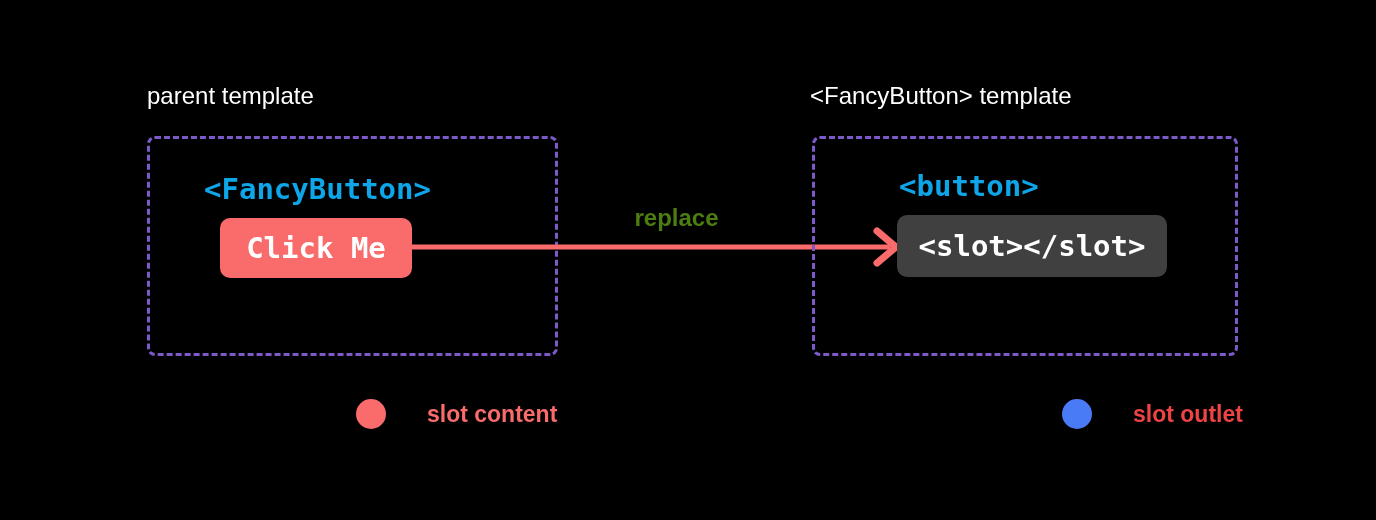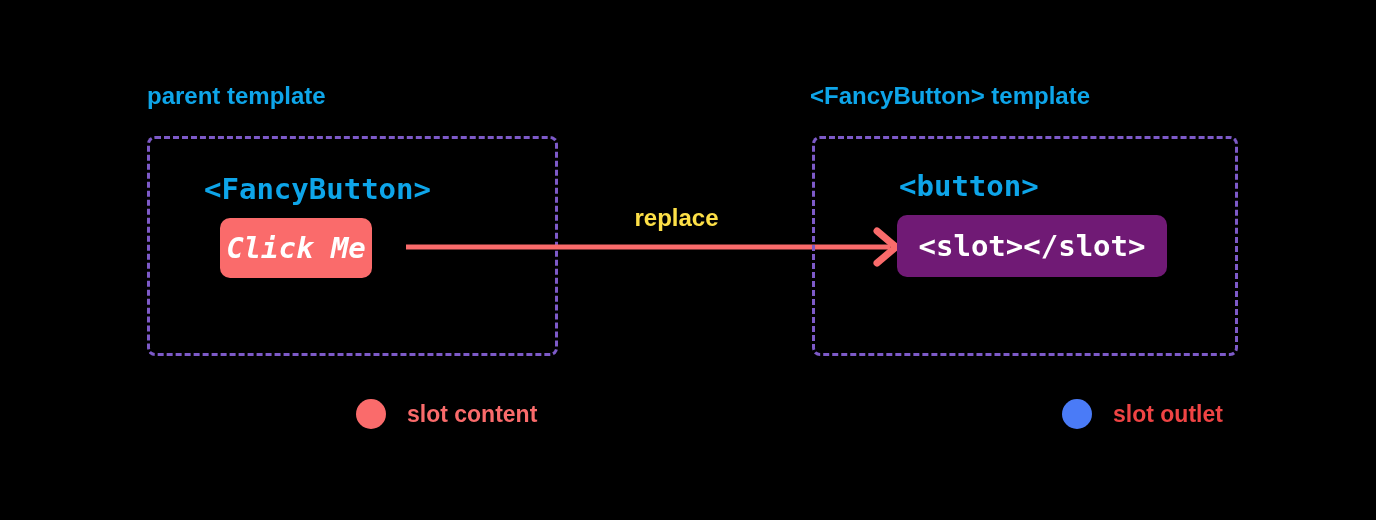--- a/index.html
+++ b/index.html
@@ -7,22 +7,22 @@
     position: relative;
     width: 1376px;
     height: 520px;
     background: #000000;
     overflow: hidden;
     font-family: "Liberation Sans", sans-serif;
   }
   .abs { position: absolute; }
   .title {
     font-size: 24px;
-    font-weight: bold;
-    color: #0ea5e9;
+    font-weight: normal;
+    color: #ffffff;
     line-height: 28px;
     white-space: nowrap;
   }
   .dashed-box {
     border: 3px dashed #7d5ac8;
     border-radius: 8px;
     box-sizing: border-box;
     background: transparent;
   }
   .code {
@@ -39,32 +39,32 @@
     display: flex;
     align-items: center;
     justify-content: center;
     font-family: "DejaVu Sans Mono", "Liberation Mono", monospace;
     font-weight: bold;
     font-size: 29px;
     color: #ffffff;
     white-space: nowrap;
   }
   .pill-red  { background: #fa6b6b; }
-  .pill-blue { background: #701a75; }
+  .pill-blue { background: #404040; }
   .arrow-label {
     font-size: 24px;
     font-weight: bold;
-    color: #fde047;
+    color: #4d7c0f;
     text-align: center;
     line-height: 28px;
   }
   .legend-row {
     display: flex;
     align-items: flex-start;
-    gap: 21px;
+    gap: 41px;
   }
   .legend-dot {
     width: 30px;
     height: 30px;
     border-radius: 50%;
     flex: 0 0 auto;
   }
   .dot-red  { background: #fa6b6b; }
   .dot-blue { background: #4a7bf7; }
   .legend-label {
@@ -80,21 +80,21 @@
 <body>
 
 <div id="canvas">
 
   <div class="abs title" style="left:147px; top:82px;">parent template</div>
 
   <div class="abs dashed-box" style="left:147px; top:136px; width:411px; height:220px;"></div>
 
   <div class="abs code" style="left:204px; top:172px;">&lt;FancyButton&gt;</div>
 
-  <div class="abs pill pill-red" style="left:220px; top:218px; width:152px; height:60px;font-style:italic;">
+  <div class="abs pill pill-red" style="left:220px; top:218px; width:192px; height:60px;">
     <span>Click Me</span>
   </div>
 
 
   <div class="abs arrow-label" style="left:560px; top:204px; width:233px;">replace</div>
 
   <svg class="abs" style="left:404px; top:225px;" width="500" height="44" viewBox="0 0 500 44">
     <line x1="2" y1="22" x2="486" y2="22" stroke="#fa6b6b" stroke-width="5"></line>
     <polyline points="473,6 492,22 473,38" fill="none" stroke="#fa6b6b" stroke-width="7" stroke-linecap="round" stroke-linejoin="miter"></polyline>
   </svg>

